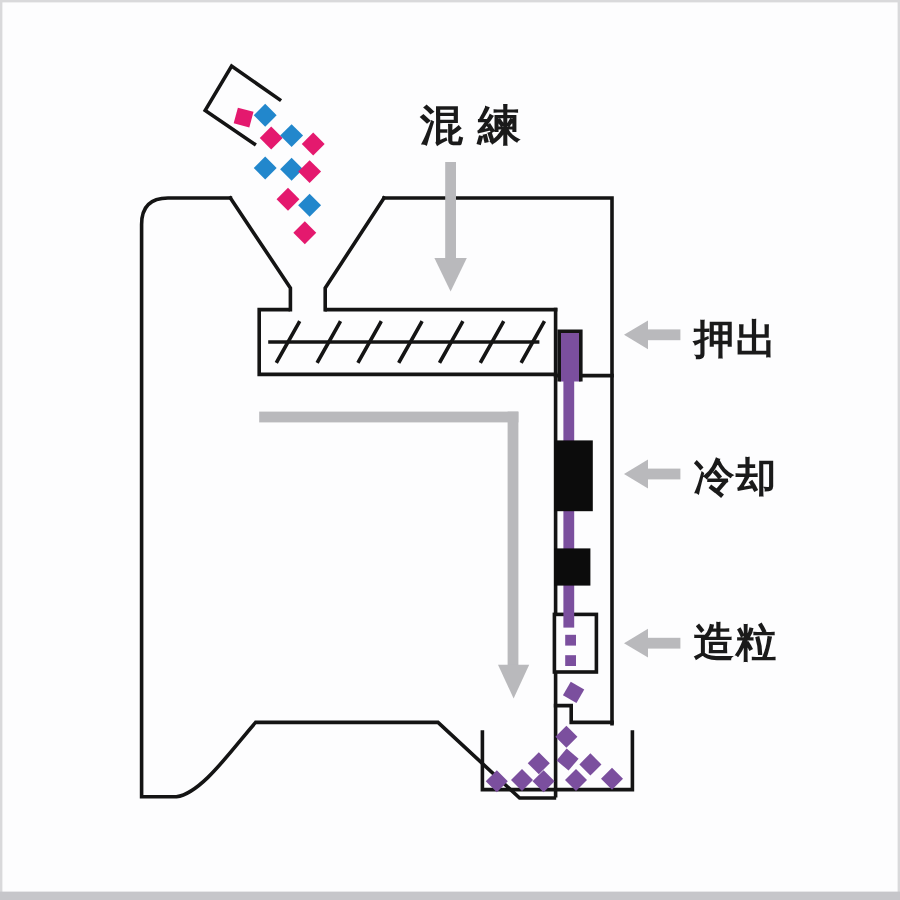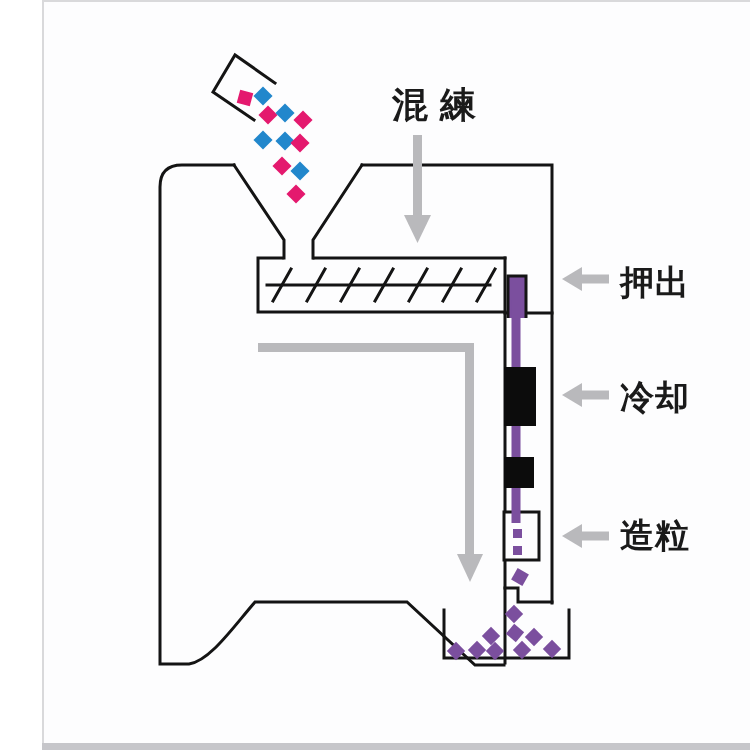--- a/index.html
+++ b/index.html
@@ -1,21 +1,21 @@
 <!DOCTYPE html>
 <html style="--line: #141414; --gray_arrow: #b9b9bc; --text: #1a1a1a; --pink: #e4196e; --blue: #2287cc; --purple: #7b4f9e; --black_block: #0c0c0c; --frame_side: #d9d9db; --frame_bottom: #c6c6ca;"><head>
 <meta charset="utf-8">
 <style>
   :root{
     --bg:#fdfdfe; --line:#141414; --gray_arrow:#b9b9bc; --text:#1a1a1a;
     --pink:#e4196e; --blue:#2287cc; --purple:#7b4f9e; --black_block:#0c0c0c;
     --frame_side:#d9d9db; --frame_bottom:#c6c6ca;
   }
   html,body{margin:0;padding:0;background:#ffffff;}
-  .stage{width:638px;height:750px;position:relative;margin-left:42px;}
+  .stage{width:638px;height:750px;position:relative;}
   svg{display:block;}
   .ln{fill:none;stroke:var(--line);stroke-width:3;stroke-linecap:square;stroke-linejoin:miter;}
   .gray{fill:var(--gray_arrow);}
   .purple{fill:var(--purple);}
   .block{fill:var(--black_block);}
   .whitebox{fill:var(--bg);stroke:var(--line);stroke-width:3;}
   .lbl{font-family:"Liberation Sans","DejaVu Sans",sans-serif;font-weight:bold;fill:var(--text);}
   .lbl-big{font-size:36px;letter-spacing:12px;}
   .lbl-side{font-size:34px;letter-spacing:1px;}
 </style>

